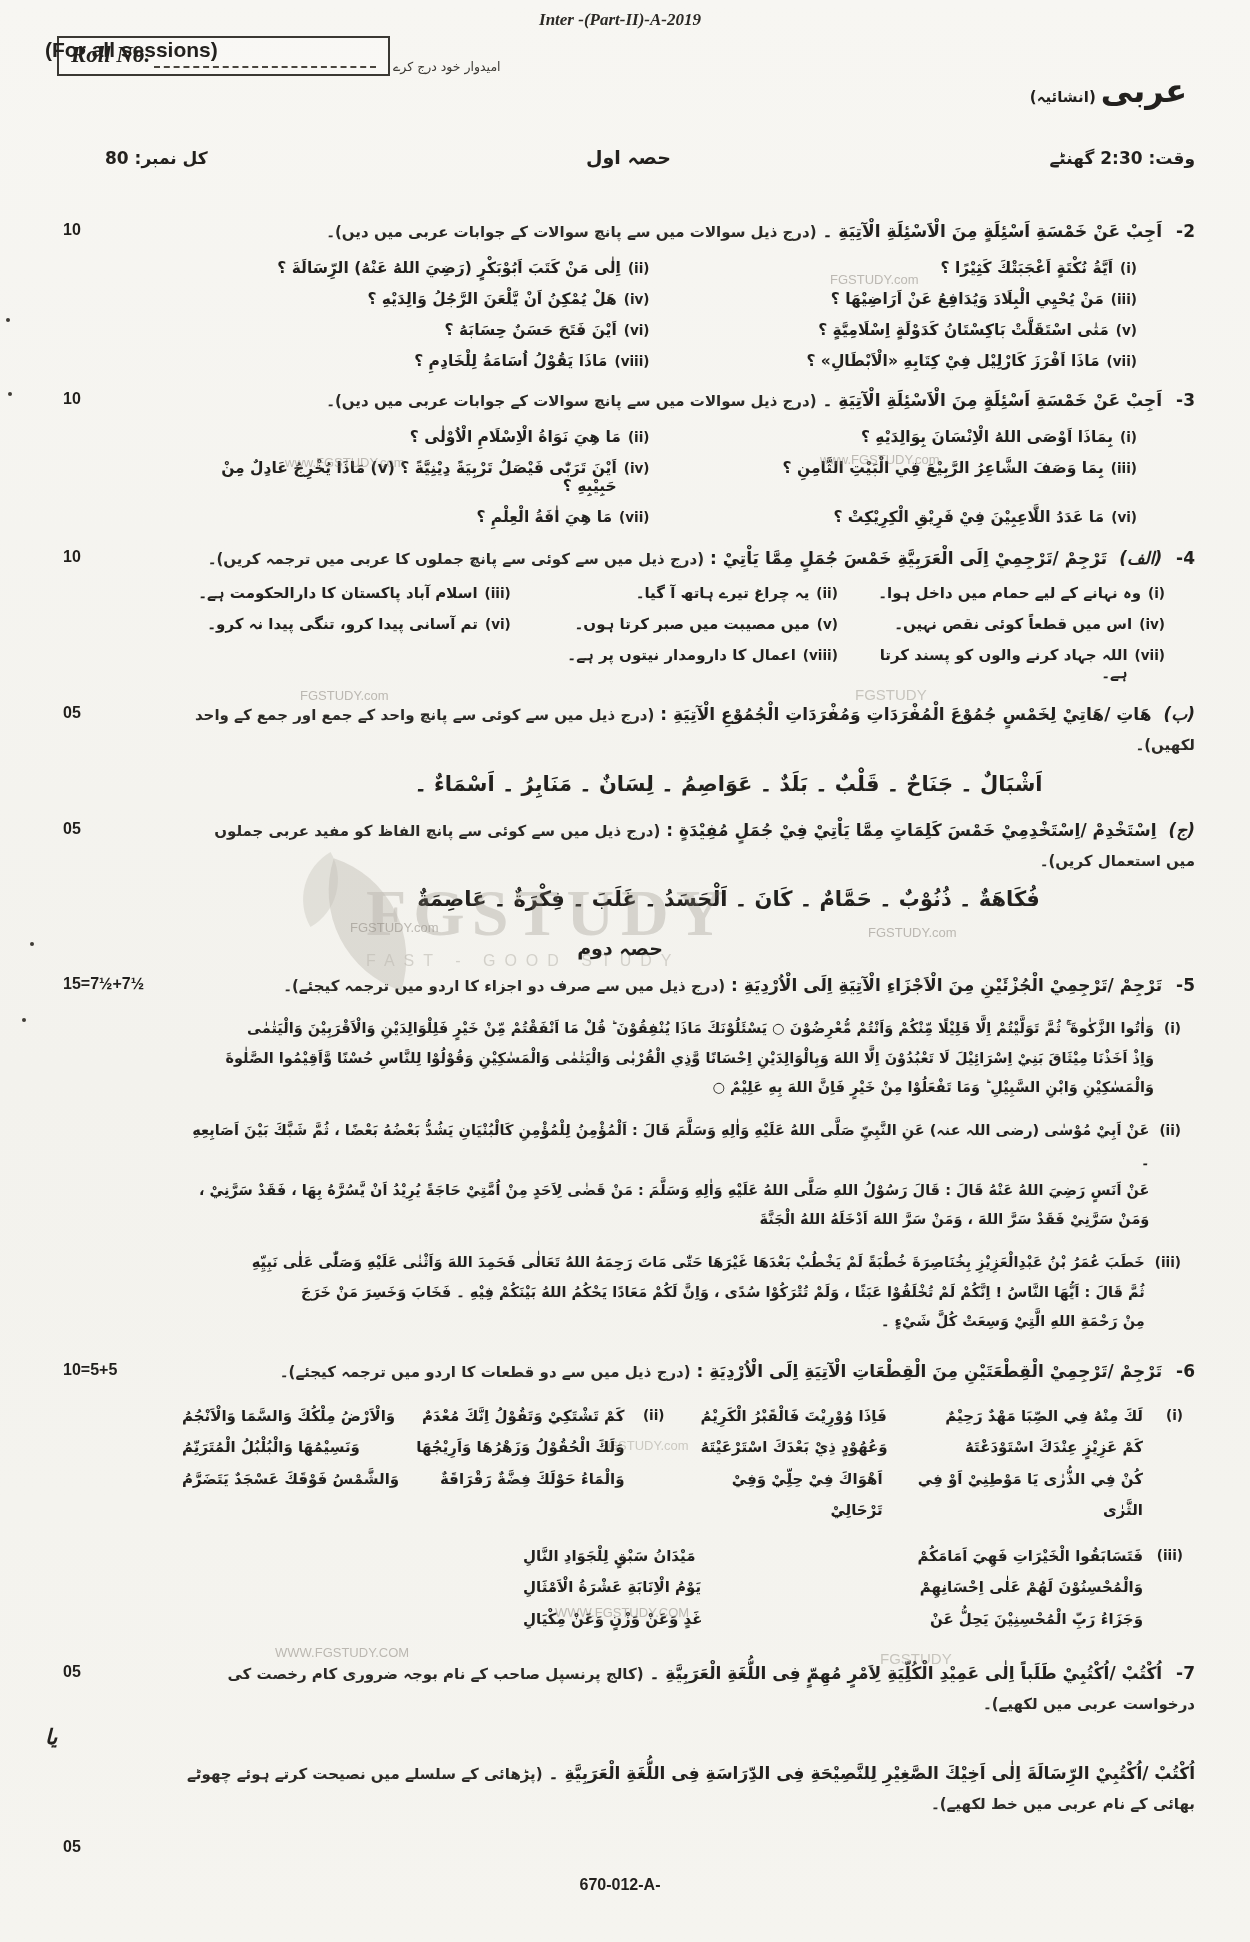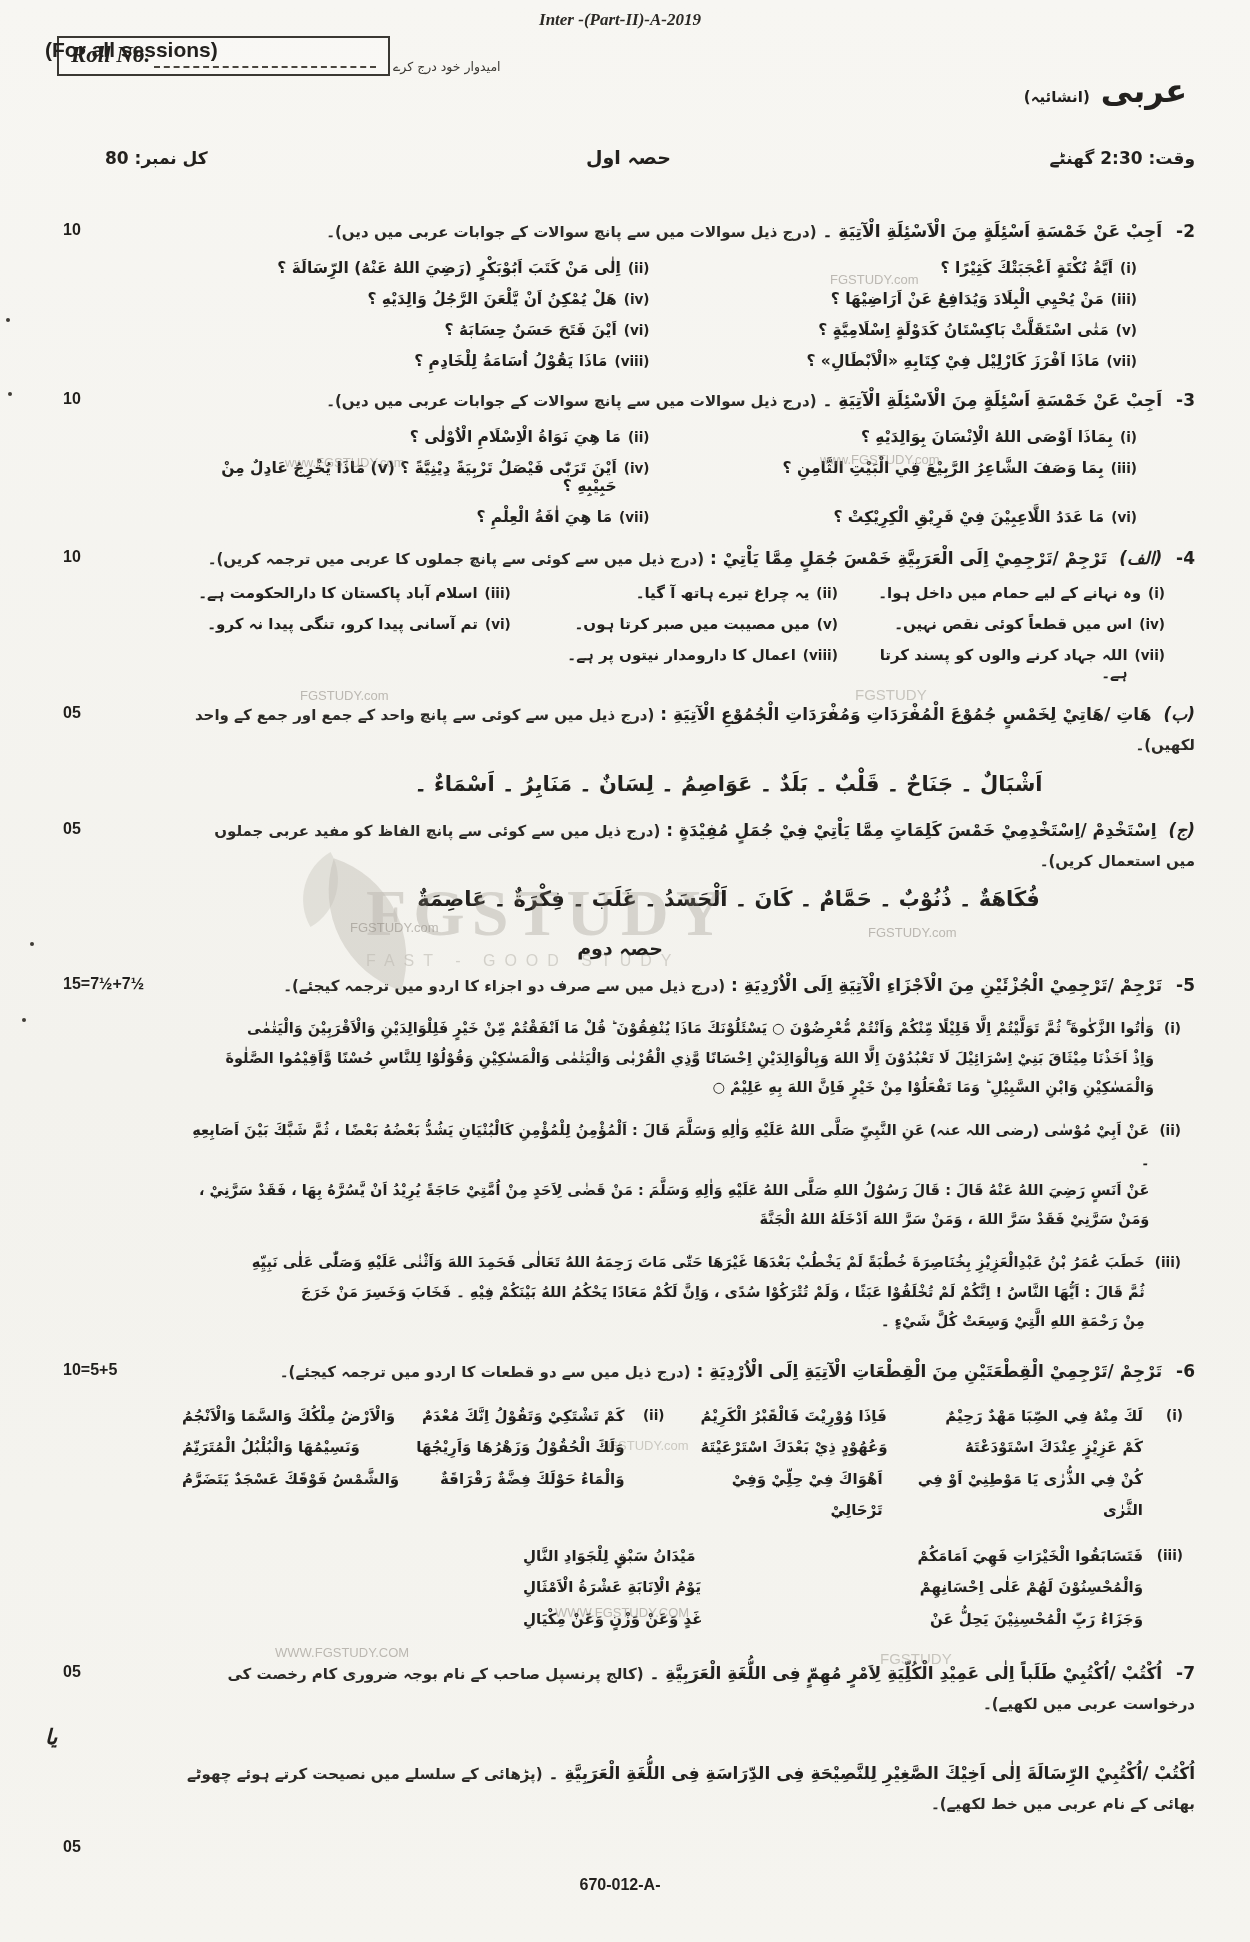--- a/index.html
+++ b/index.html
@@ -29,21 +29,21 @@
     width: 333px; background: rgba(255,255,255,0.25);
     font-family: "Liberation Serif", serif; font-style: italic; font-weight: bold;
     font-size: 23px; display: flex; align-items: flex-end; gap: 4px;
   }
   .roll-line { flex: 1; border-bottom: 2px dashed #4a463f; height: 22px; }
   .roll-note { position: absolute; left: 348px; top: 53px; font-size: 12.5px; color:#3c3934; direction: rtl; }
   .sessions { position: absolute; left: 0; right: 0; top: 32px; text-align: left;
     font-family: "Liberation Sans", sans-serif; font-weight: bold; font-size: 21px; }
   .subject { position: absolute; right: 8px; top: 66px; direction: rtl; text-align: right; }
   .subject .name { font-size: 32px; font-weight: bold; }
-  .subject .kind { font-size: 15px; font-weight: bold; margin-right: 6px; }
+  .subject .kind { font-size: 15px; font-weight: bold; margin-right: 0; }
   .meta-row { position: absolute; top: 140px; left: 0; right: 0;
     display: flex; justify-content: space-between; align-items: baseline; }
   .meta-total { font-size: 17px; font-weight: bold; direction: rtl; padding-left: 60px; text-align: center; }
   .meta-part  { font-size: 19px; font-weight: bold; direction: rtl; }
   .meta-time  { font-size: 17px; font-weight: bold; direction: rtl; }
   
   .q { display: grid; grid-template-columns: 135px 1fr; column-gap: 2px; direction: ltr; }
   .marks {
     font-family: "Liberation Sans", sans-serif;
     font-weight: bold; font-size: 16px; padding-left: 18px; padding-top: 4px;

